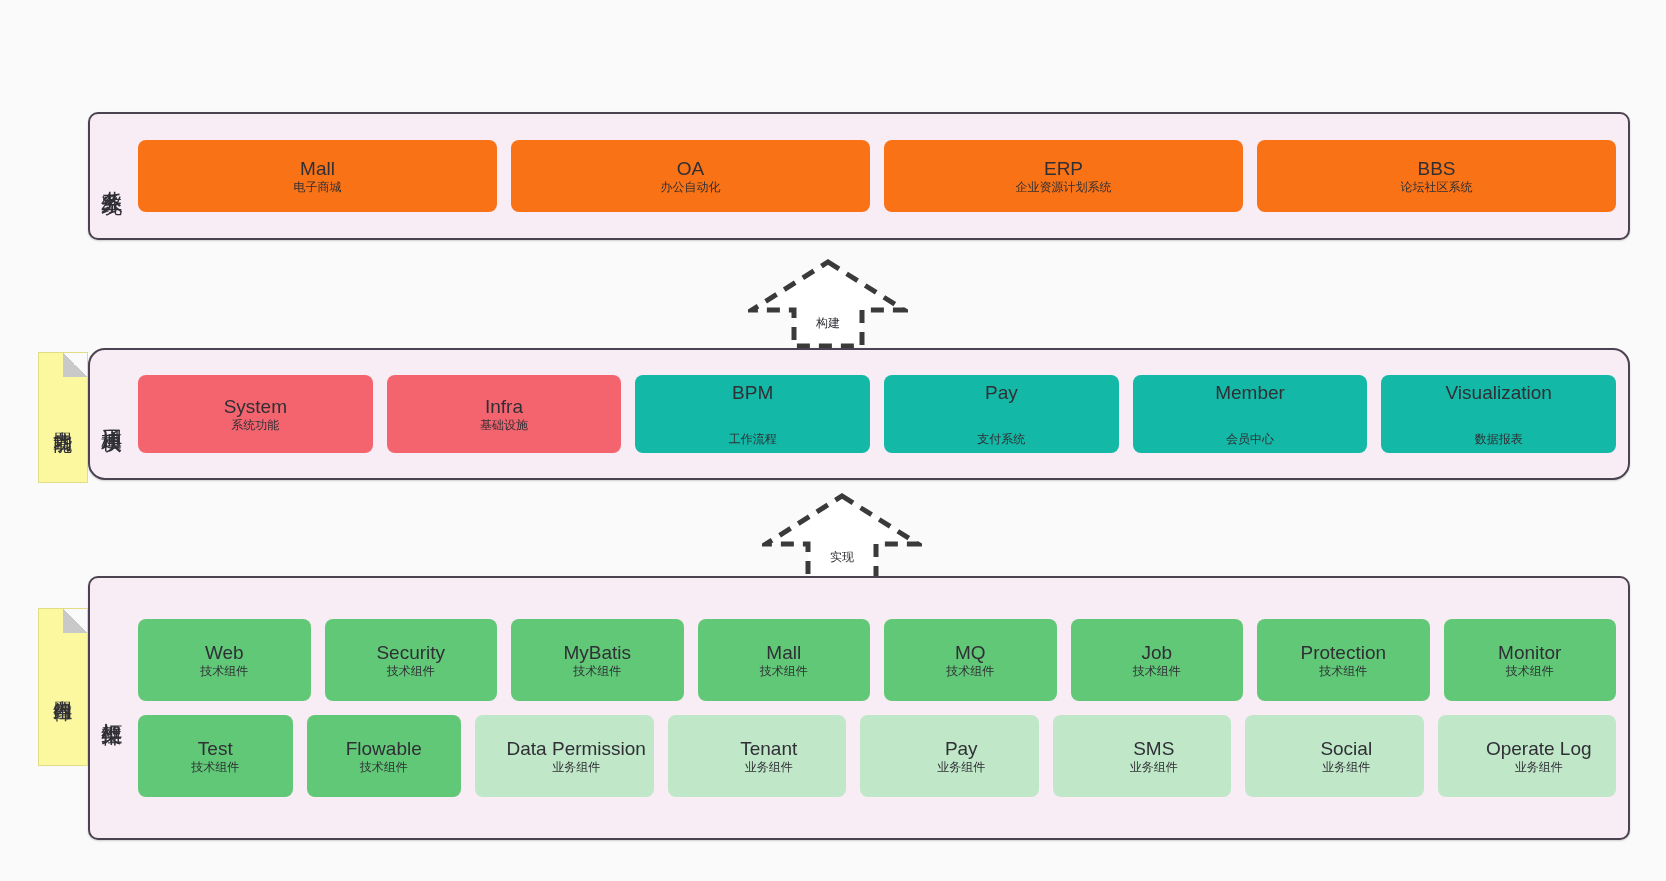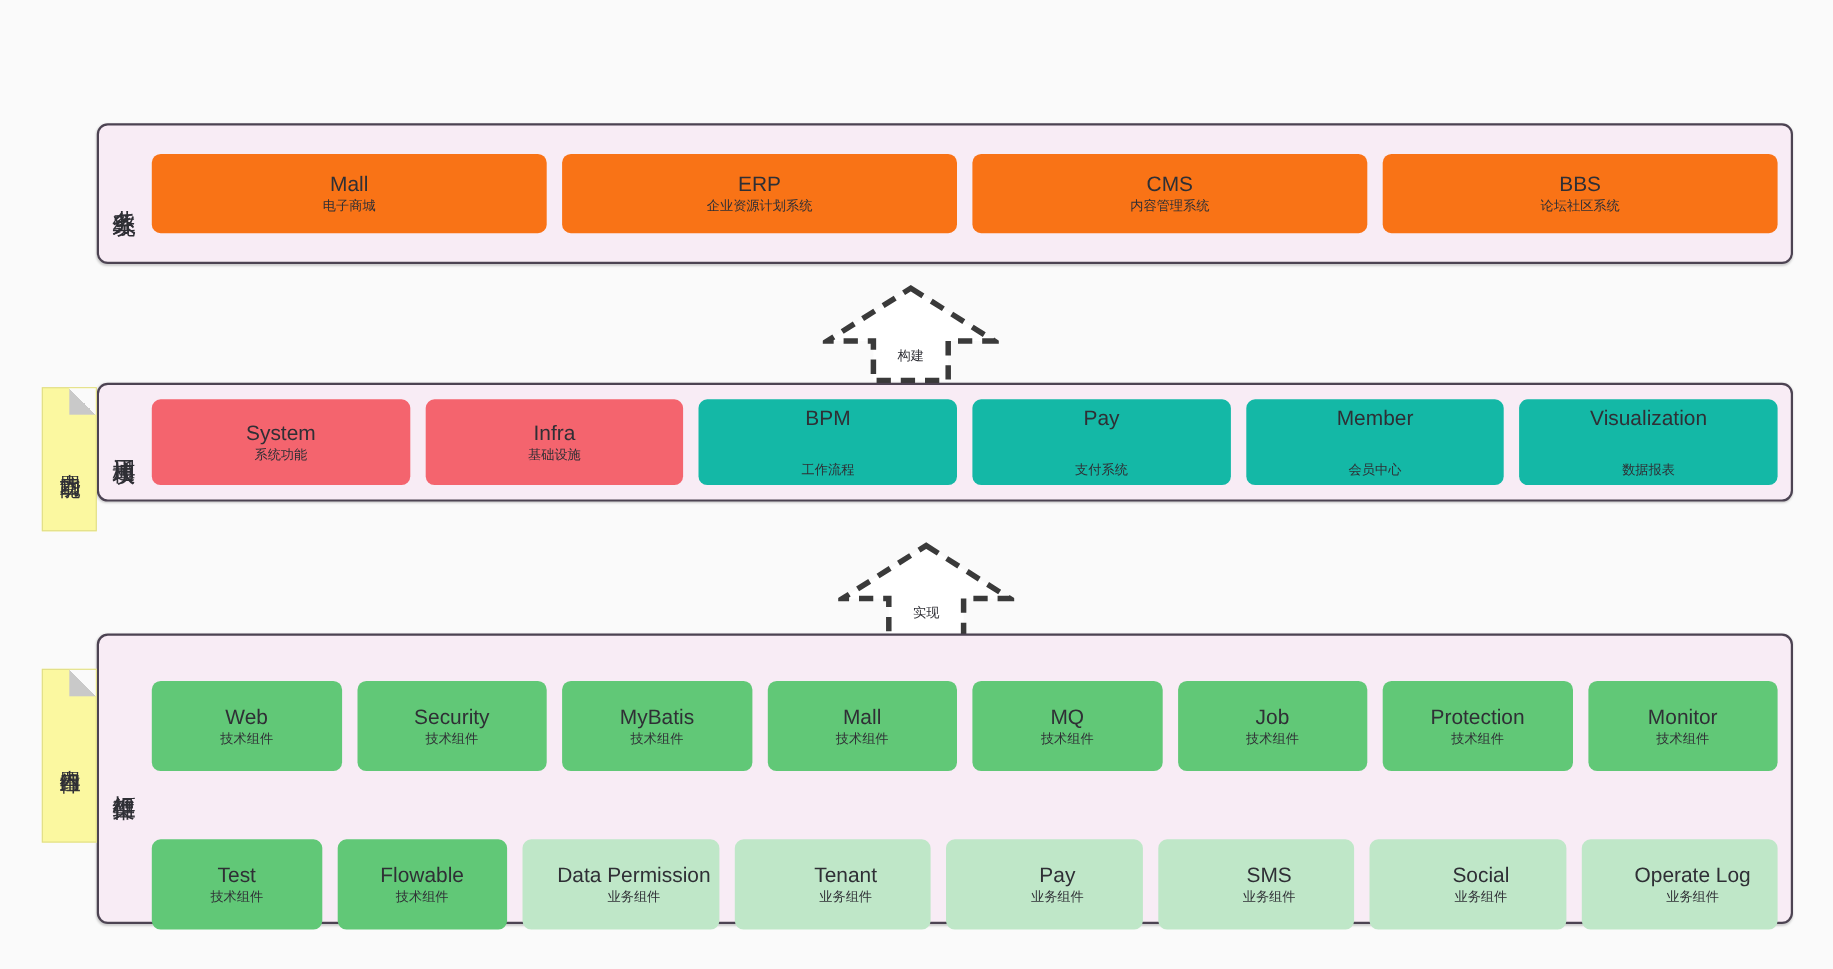--- a/index.html
+++ b/index.html
@@ -80,26 +80,26 @@
 
   
   .c-blue       { background: #f97316; }
   .c-red        { background: #f4646e; }
   .c-pink       { background: #14b8a6; justify-content: space-between; }
   .c-green      { background: #61c877; }
   .c-lightgreen { background: #bfe7c8; padding-left: 28px; }
 
   
   #layer-business { left: 88px;  top: 112px; width: 1542px; height: 128px; }
-  #layer-common   { left: 88px;  top: 348px; width: 1542px; height: 108px; }
+  #layer-common   { left: 88px;  top: 348px; width: 1542px; height: 132px; border-radius: 17px; }
   #layer-frame    { left: 88px;  top: 576px; width: 1542px; height: 264px; }
 
   #layer-business .cell { height: 72px; }
   #layer-common   .cell { height: 78px; }
-  #layer-frame    .cell { height: 82px; margin-top: 48px; }
+  #layer-frame    .cell { height: 82px; }
 
   
   .note {
     position: absolute;
     background: #fbf8a0;
     border: 1px solid #e0dd86;
     box-sizing: border-box;
     display: flex;
     align-items: center;
     justify-content: center;
@@ -151,26 +151,26 @@
 
   <div class="layer" id="layer-business">
     <div class="layer-title">业务系统</div>
     <div class="layer-body">
       <div class="row">
         <div class="cell c-blue">
           <span class="t1">Mall</span>
           <span class="t2">电子商城</span>
         </div>
         <div class="cell c-blue">
+          <span class="t1">OA</span>
+          <span class="t2">办公自动化</span>
+        </div>
+        <div class="cell c-blue">
           <span class="t1">ERP</span>
           <span class="t2">企业资源计划系统</span>
-        </div>
-        <div class="cell c-blue">
-          <span class="t1">CMS</span>
-          <span class="t2">内容管理系统</span>
         </div>
         <div class="cell c-blue">
           <span class="t1">BBS</span>
           <span class="t2">论坛社区系统</span>
         </div>
       </div>
     </div>
   </div>
 
   <div class="arrow" id="arrow-build">

